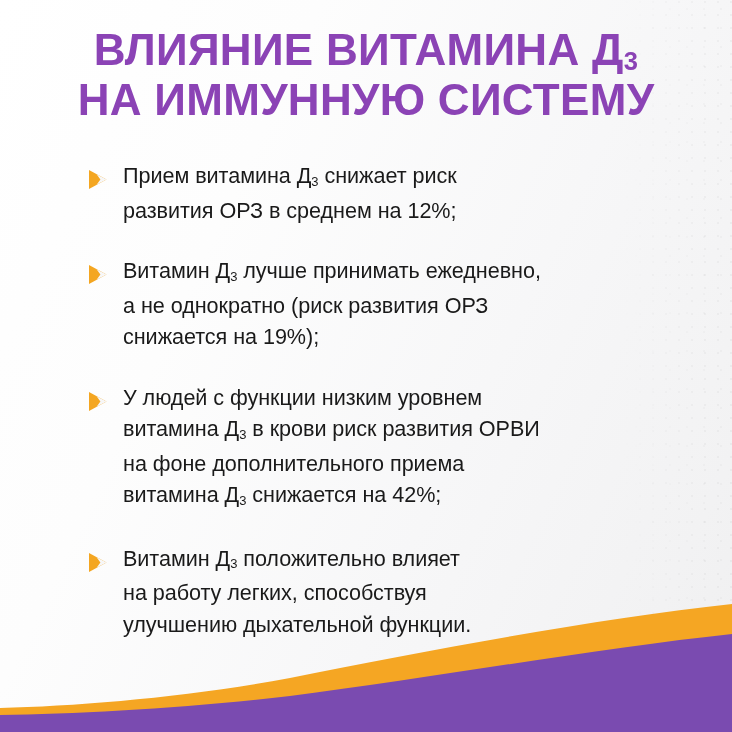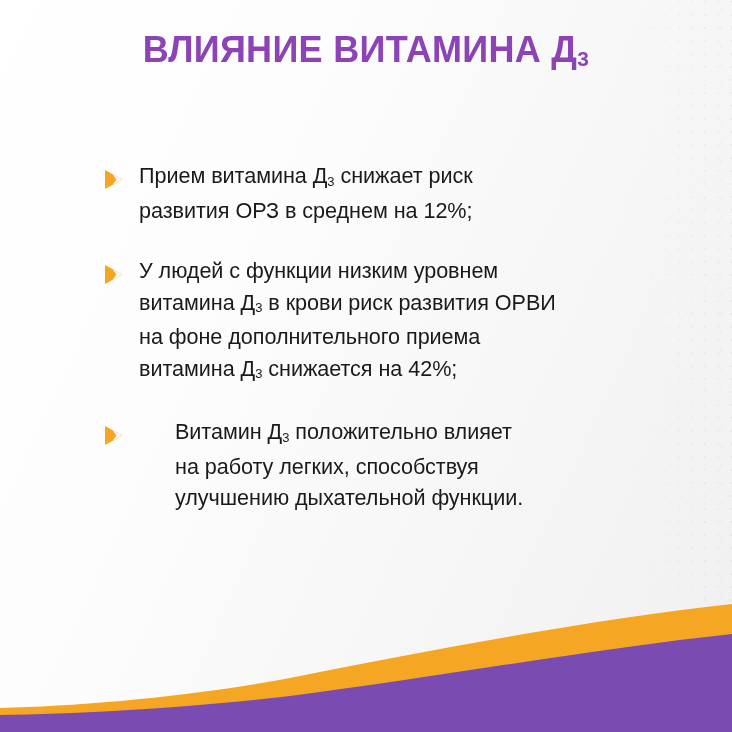--- a/index.html
+++ b/index.html
@@ -37,48 +37,48 @@
   }
 
   .title-block {
     position: absolute;
     top: 28px;
     left: 0;
     width: 732px;
     text-align: center;
   }
   .title-line {
-    font-size: 36px;
+    font-size: 44px;
     font-weight: bold;
     letter-spacing: 0.3px;
     line-height: 44px;
     color: #8b43b5;
     white-space: nowrap;
   }
   .title-line sub {
     font-size: 0.58em;
     vertical-align: baseline;
     position: relative;
     top: 0.20em;
     font-weight: bold;
   }
 
   .bullets {
     position: absolute;
     top: 160px;
-    left: 104px;
+    left: 88px;
     width: 600px;
   }
   .bullet {
     position: relative;
     display: flex;
     align-items: flex-start;
     margin-bottom: 29px;
   }
-  .bullet:last-child { margin-bottom: 0; gap: 36px; }
+  .bullet:last-child { margin-bottom: 0; }
 
   .marker {
     flex: 0 0 auto;
     width: 22px;
     height: 21px;
     margin-top: 9px;
     margin-right: 13px;
   }
   .marker svg { display: block; }
 
@@ -107,36 +107,48 @@
 </style>
 </head>
 <body>
 
 <div class="poster">
 
   <div class="texture"></div>
 
   <div class="title-block">
     <div class="title-line"><span>ВЛИЯНИЕ ВИТАМИНА Д</span><sub>3</sub></div>
+    <div class="title-line">НА ИММУННУЮ СИСТЕМУ</div>
   </div>
 
   <div class="bullets">
 
     <div class="bullet">
       <span class="marker">
         <svg width="22" height="21" viewBox="0 0 22 21" xmlns="http://www.w3.org/2000/svg">
           <path d="M1 1 L18.5 10.5 L1 20 Z" fill="#f4a621"></path>
           <path d="M1 1 L10 5.9 L1 10.5 Z" fill="#ffffff" opacity="0"></path>
           <path d="M8.6 5.2 L18.5 10.5 L8.6 15.8 L12.4 10.5 Z" fill="#f7f7f8"></path>
         </svg>
       </span>
       <div class="bullet-text"><span>Прием витамина Д</span><sub>3</sub><span> снижает риск
 развития ОРЗ в среднем на 12%;</span></div>
     </div>
 
+    <div class="bullet">
+      <span class="marker">
+        <svg width="22" height="21" viewBox="0 0 22 21" xmlns="http://www.w3.org/2000/svg">
+          <path d="M1 1 L18.5 10.5 L1 20 Z" fill="#f4a621"></path>
+          <path d="M8.6 5.2 L18.5 10.5 L8.6 15.8 L12.4 10.5 Z" fill="#f7f7f8"></path>
+        </svg>
+      </span>
+      <div class="bullet-text"><span>Витамин Д</span><sub>3</sub><span> лучше принимать ежедневно,
+а не однократно (риск развития ОРЗ
+снижается на 19%);</span></div>
+    </div>
 
     <div class="bullet">
       <span class="marker">
         <svg width="22" height="21" viewBox="0 0 22 21" xmlns="http://www.w3.org/2000/svg">
           <path d="M1 1 L18.5 10.5 L1 20 Z" fill="#f4a621"></path>
           <path d="M8.6 5.2 L18.5 10.5 L8.6 15.8 L12.4 10.5 Z" fill="#f7f7f8"></path>
         </svg>
       </span>
       <div class="bullet-text"><span>У людей с функции низким уровнем
 витамина Д</span><sub>3</sub><span> в крови риск развития ОРВИ

